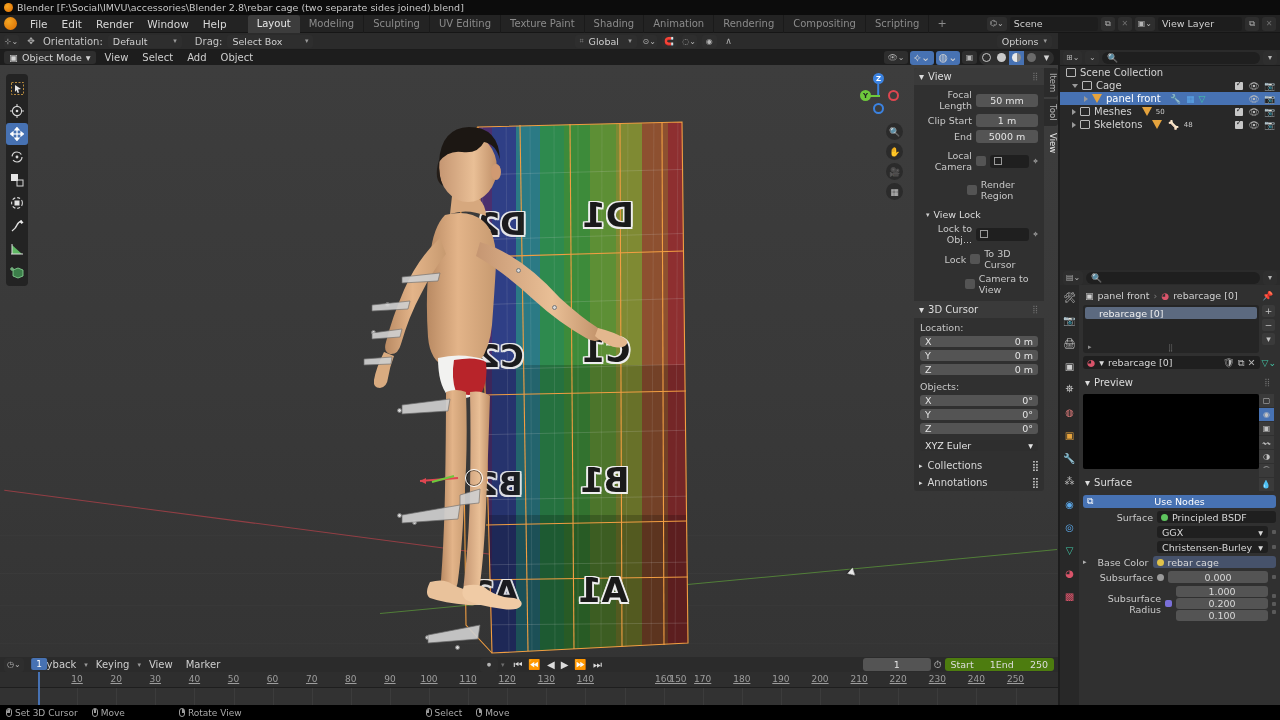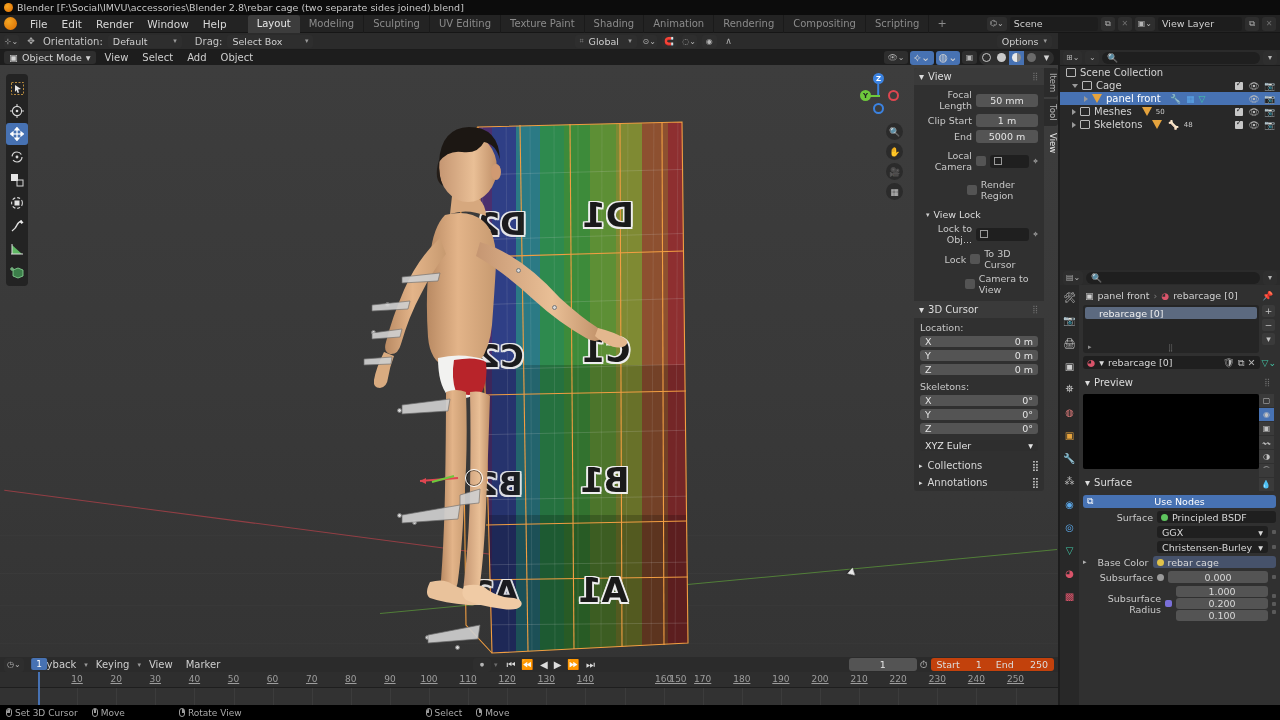--- a/index.html
+++ b/index.html
@@ -179,22 +179,22 @@
   .dot3{width:4px;height:4px;background:#5a5a5a;border-radius:1px;flex:0 0 auto;}
   .selectbox{flex:1;background:#1f1f1f;border-radius:3px;height:12px;display:flex;align-items:center;
     justify-content:space-between;padding:0 5px;font-size:9.5px;color:#d8d8d8;}
 
   
   .timeline{position:absolute;left:0;top:657px;width:1058px;height:48px;background:#282828;}
   .tl-header{height:15px;background:#2b2b2b;display:flex;align-items:center;gap:3px;padding:0 4px;}
   .tl-menu{font-size:10px;color:#cfcfcf;padding:0 5px;}
   .tl-frame{background:#545454;border-radius:3px;height:13px;width:68px;display:flex;
     align-items:center;justify-content:center;font-size:9.5px;color:#e4e4e4;}
-  .tl-se{background:#c2410c;border-radius:3px;height:13px;display:flex;align-items:center;
-    gap:14px;padding:0 6px;font-size:9.5px;color:#ddd;justify-content:center;}
+  .tl-se{background:#4d7c0f;border-radius:3px;height:13px;display:flex;align-items:center;
+    padding:0 6px;font-size:9.5px;color:#ddd;justify-content:center;}
   .tl-ruler{position:relative;height:16px;background:#2e2e2e;border-bottom:1px solid #1e1e1e;}
   .tick{position:absolute;top:2px;font-size:9px;color:#9d9d9d;transform:translateX(-50%);text-decoration:underline;}
   .tl-body{position:relative;height:17px;background:#323232;}
   .tl-gridv{position:absolute;top:0;bottom:0;width:1px;background:rgba(255,255,255,.05);}
   .playhead{position:absolute;top:0;bottom:0;width:1.6px;background:#4772b3;}
   .ph-badge{position:absolute;top:1px;background:#4772b3;color:#fff;border-radius:2px;
     font-size:9px;padding:1px 5px;transform:translateX(-50%);}
 
   
   .statusbar{position:absolute;left:0;top:705px;width:1280px;height:15px;background:#000000;
@@ -641,21 +641,21 @@
             <span>0 m</span>
             </div>
           <div class="val split">
             <span>Y</span>
             <span>0 m</span>
             </div>
           <div class="val split">
             <span>Z</span>
             <span>0 m</span>
             </div>
-          <div class="sub" style="margin-top:3px">Skeletons:</div>
+          <div class="sub" style="margin-top:3px">Objects:</div>
           <div class="val split">
             <span>X</span>
             <span>0°</span>
             </div>
           <div class="val split">
             <span>Y</span>
             <span>0°</span>
             </div>
           <div class="val split">
             <span>Z</span>

